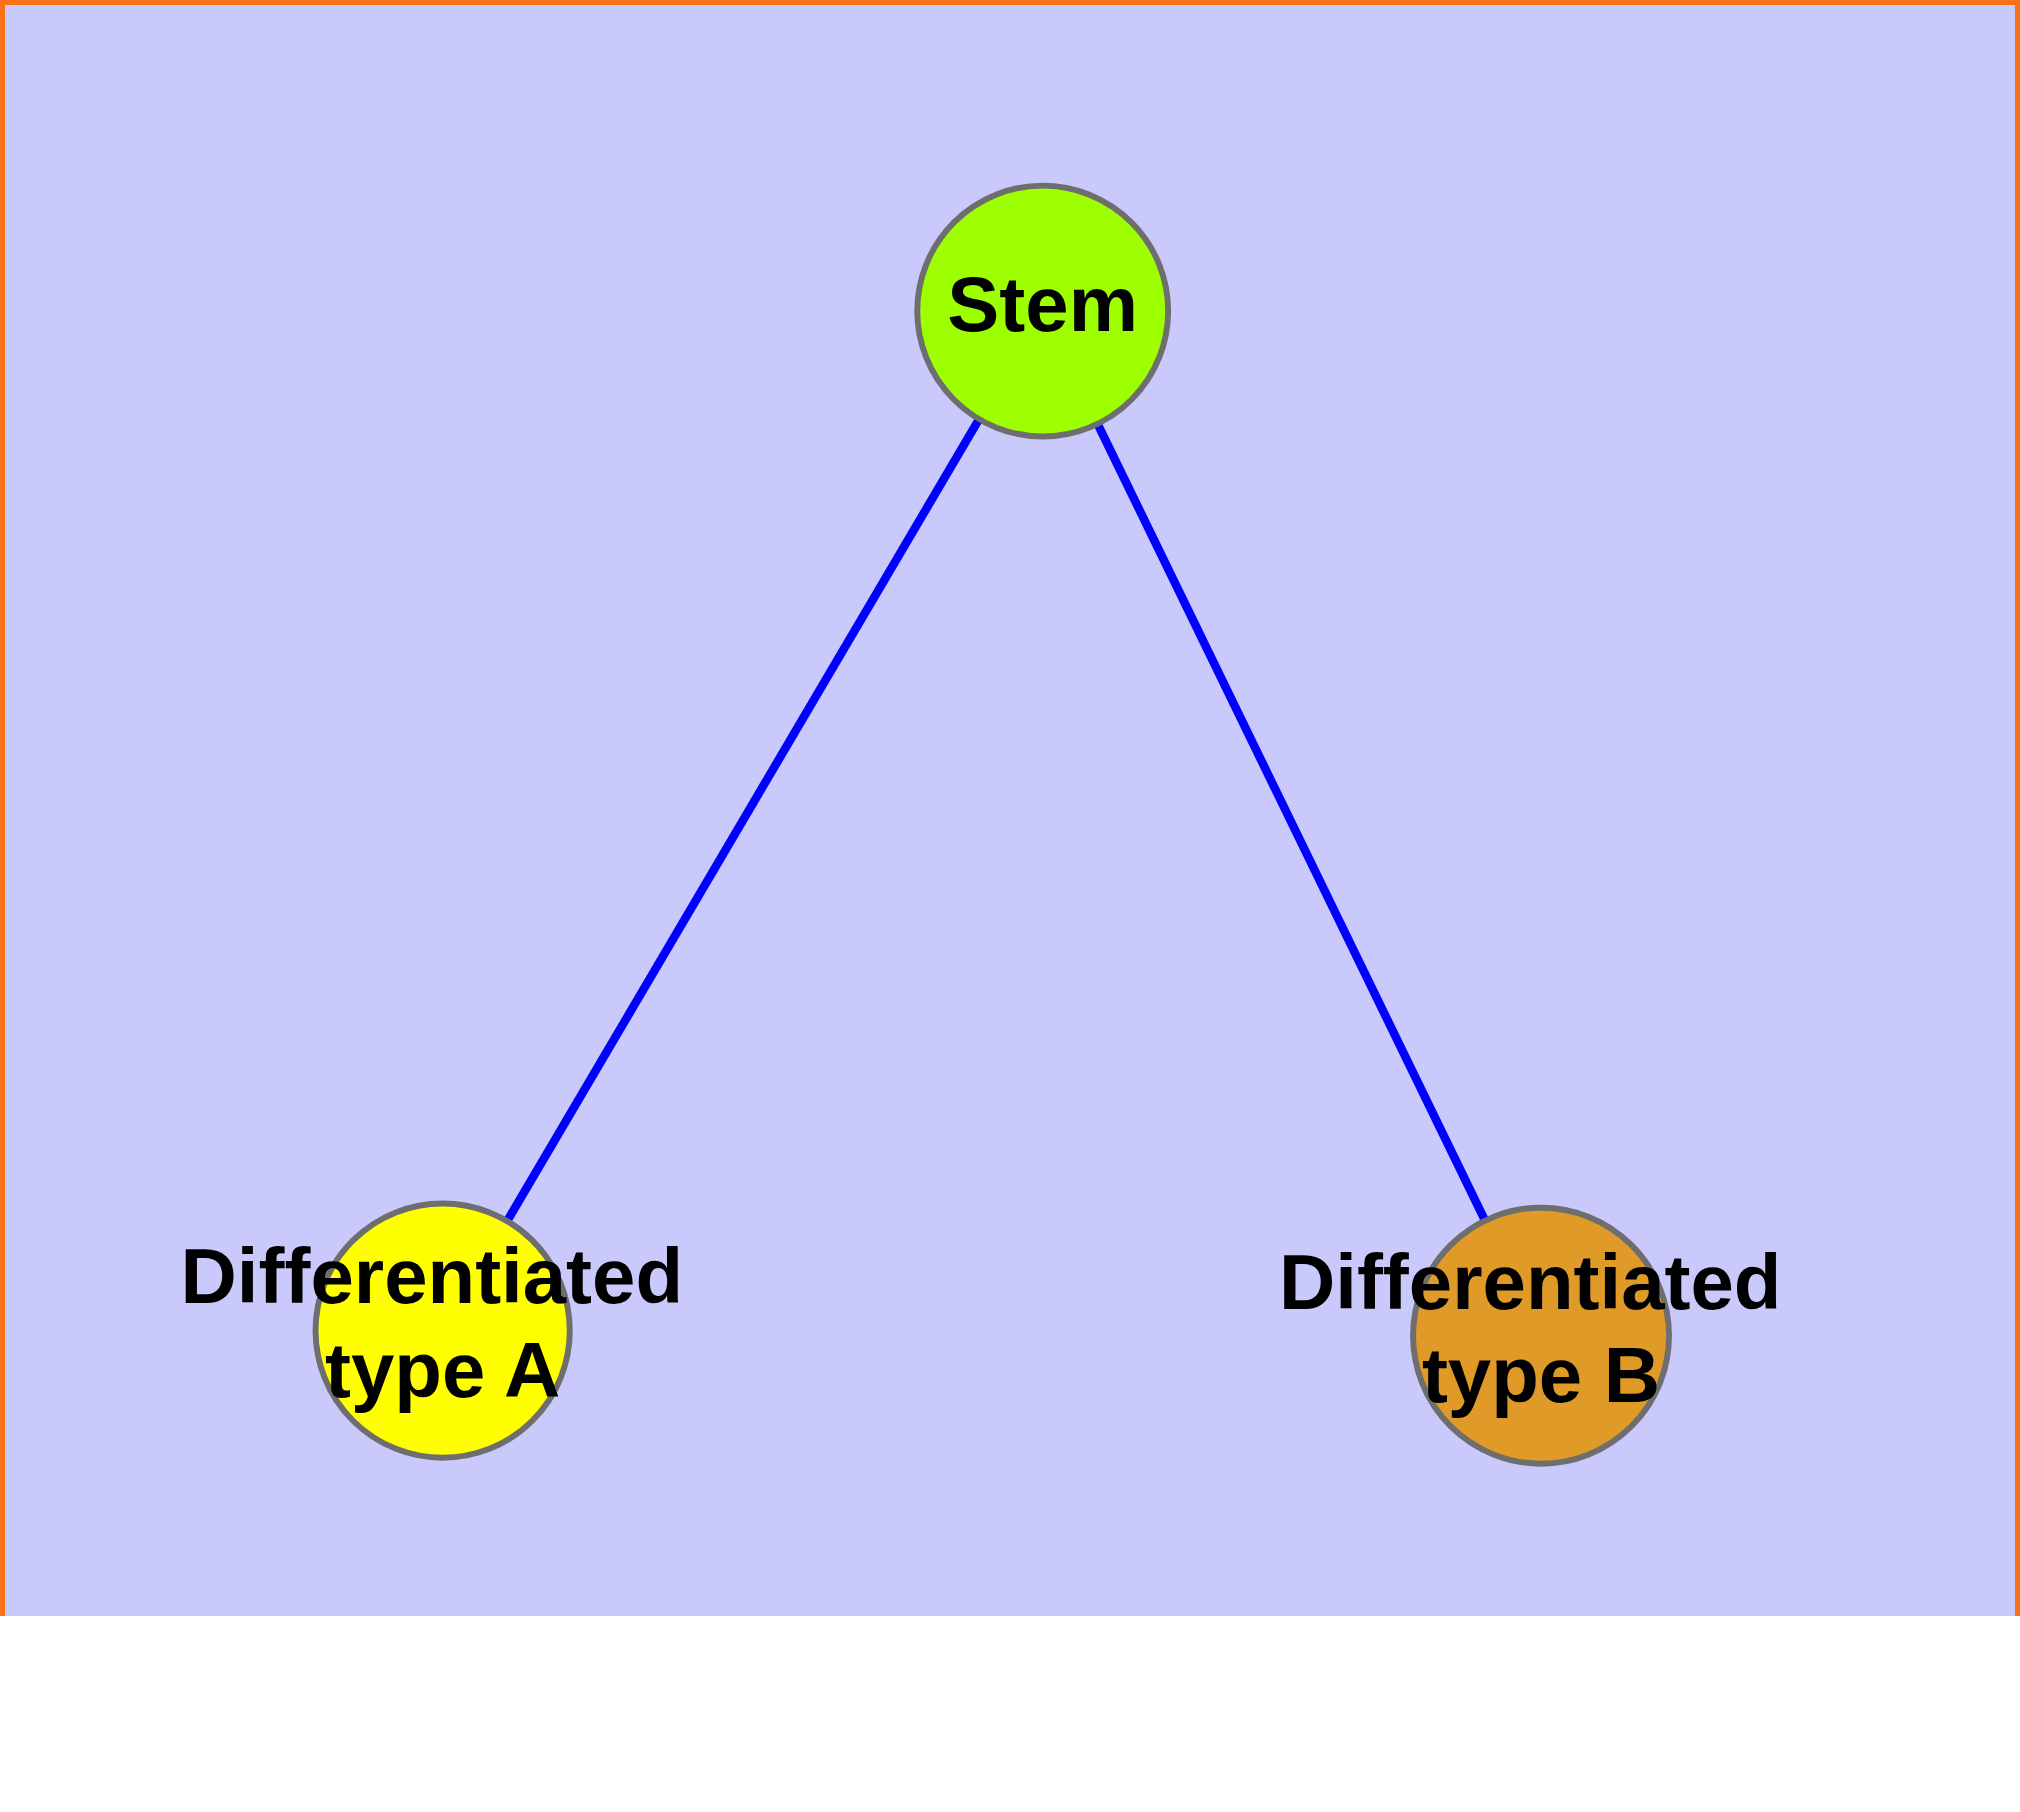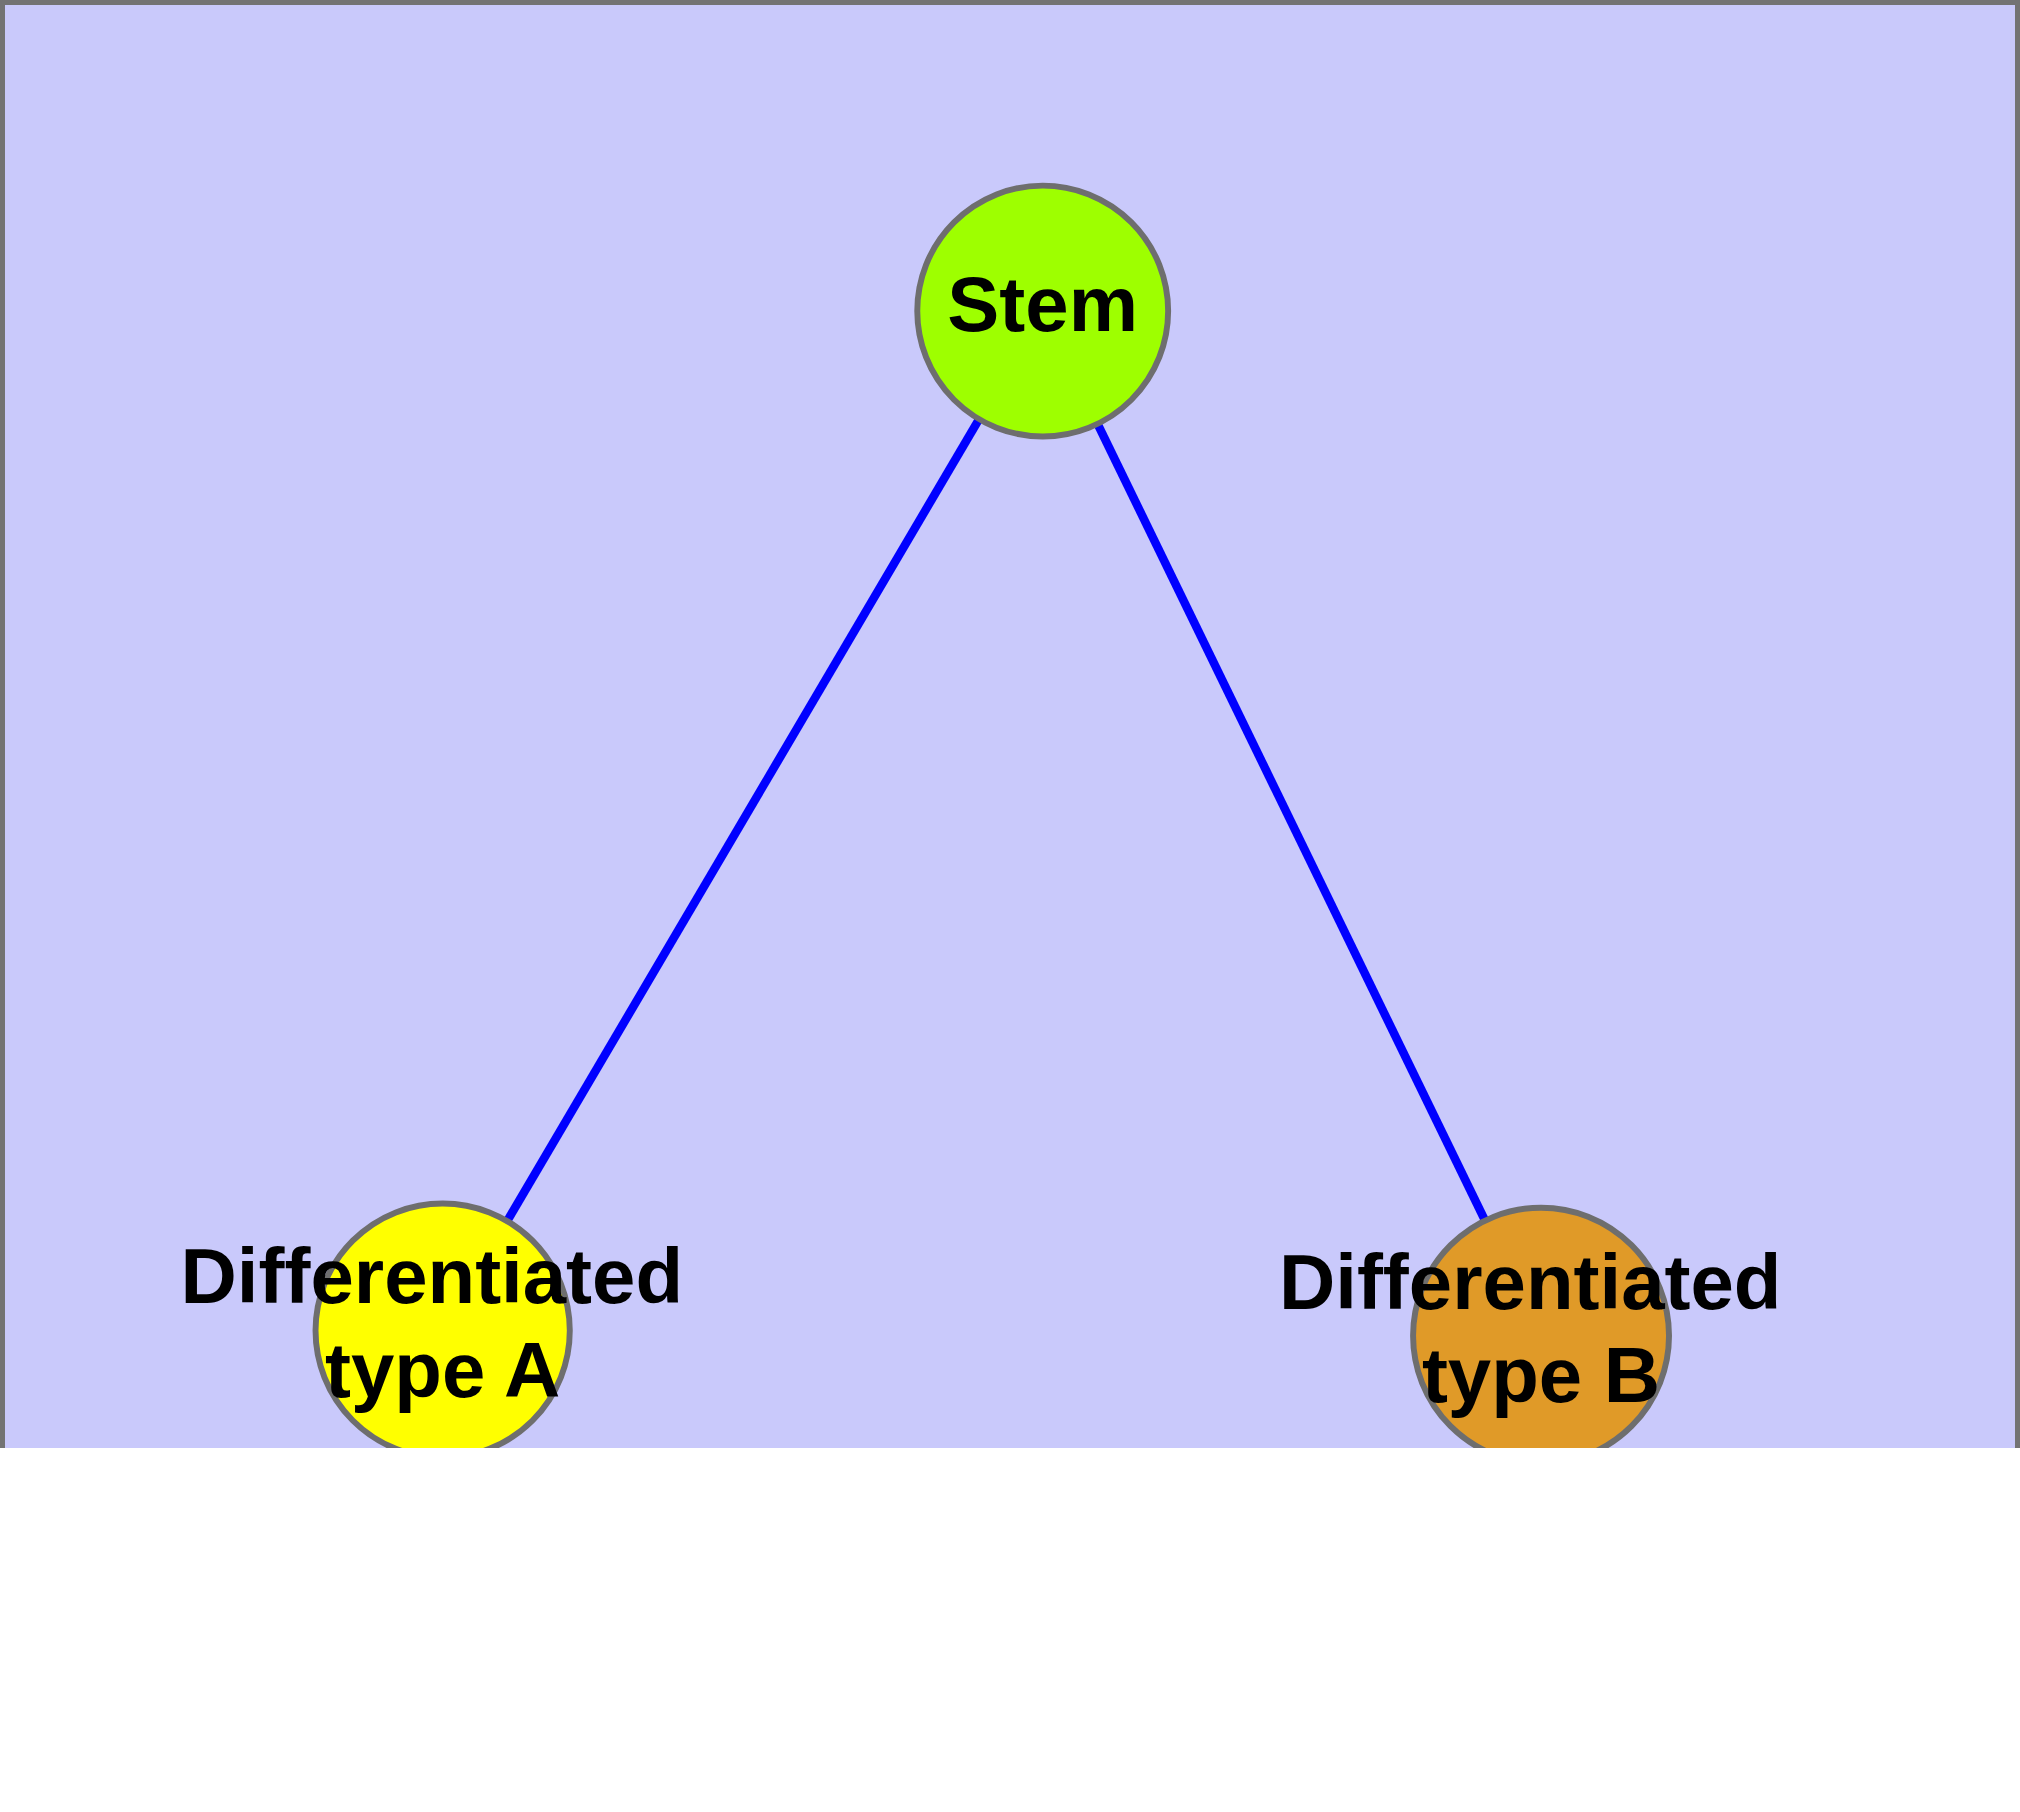--- a/index.html
+++ b/index.html
@@ -4,22 +4,22 @@
 <title>Cell Differentiation Graph</title>
 <style>
   html, body {
     margin: 0;
     padding: 0;
     background: #ffffff;
   }
   #stage {
     position: relative;
     width: 2021px;
-    height: 1448px;
-    background: #737373;
+    height: 1616px;
+    background: #f97316;
     overflow: hidden;
     font-family: "Liberation Sans", "DejaVu Sans", sans-serif;
   }
   #canvas-bg {
     position: absolute;
     left: 5.1px;
     top: 5.1px;
     width: 2010px;
     height: 1802px;
     background: #c9c9fb;

